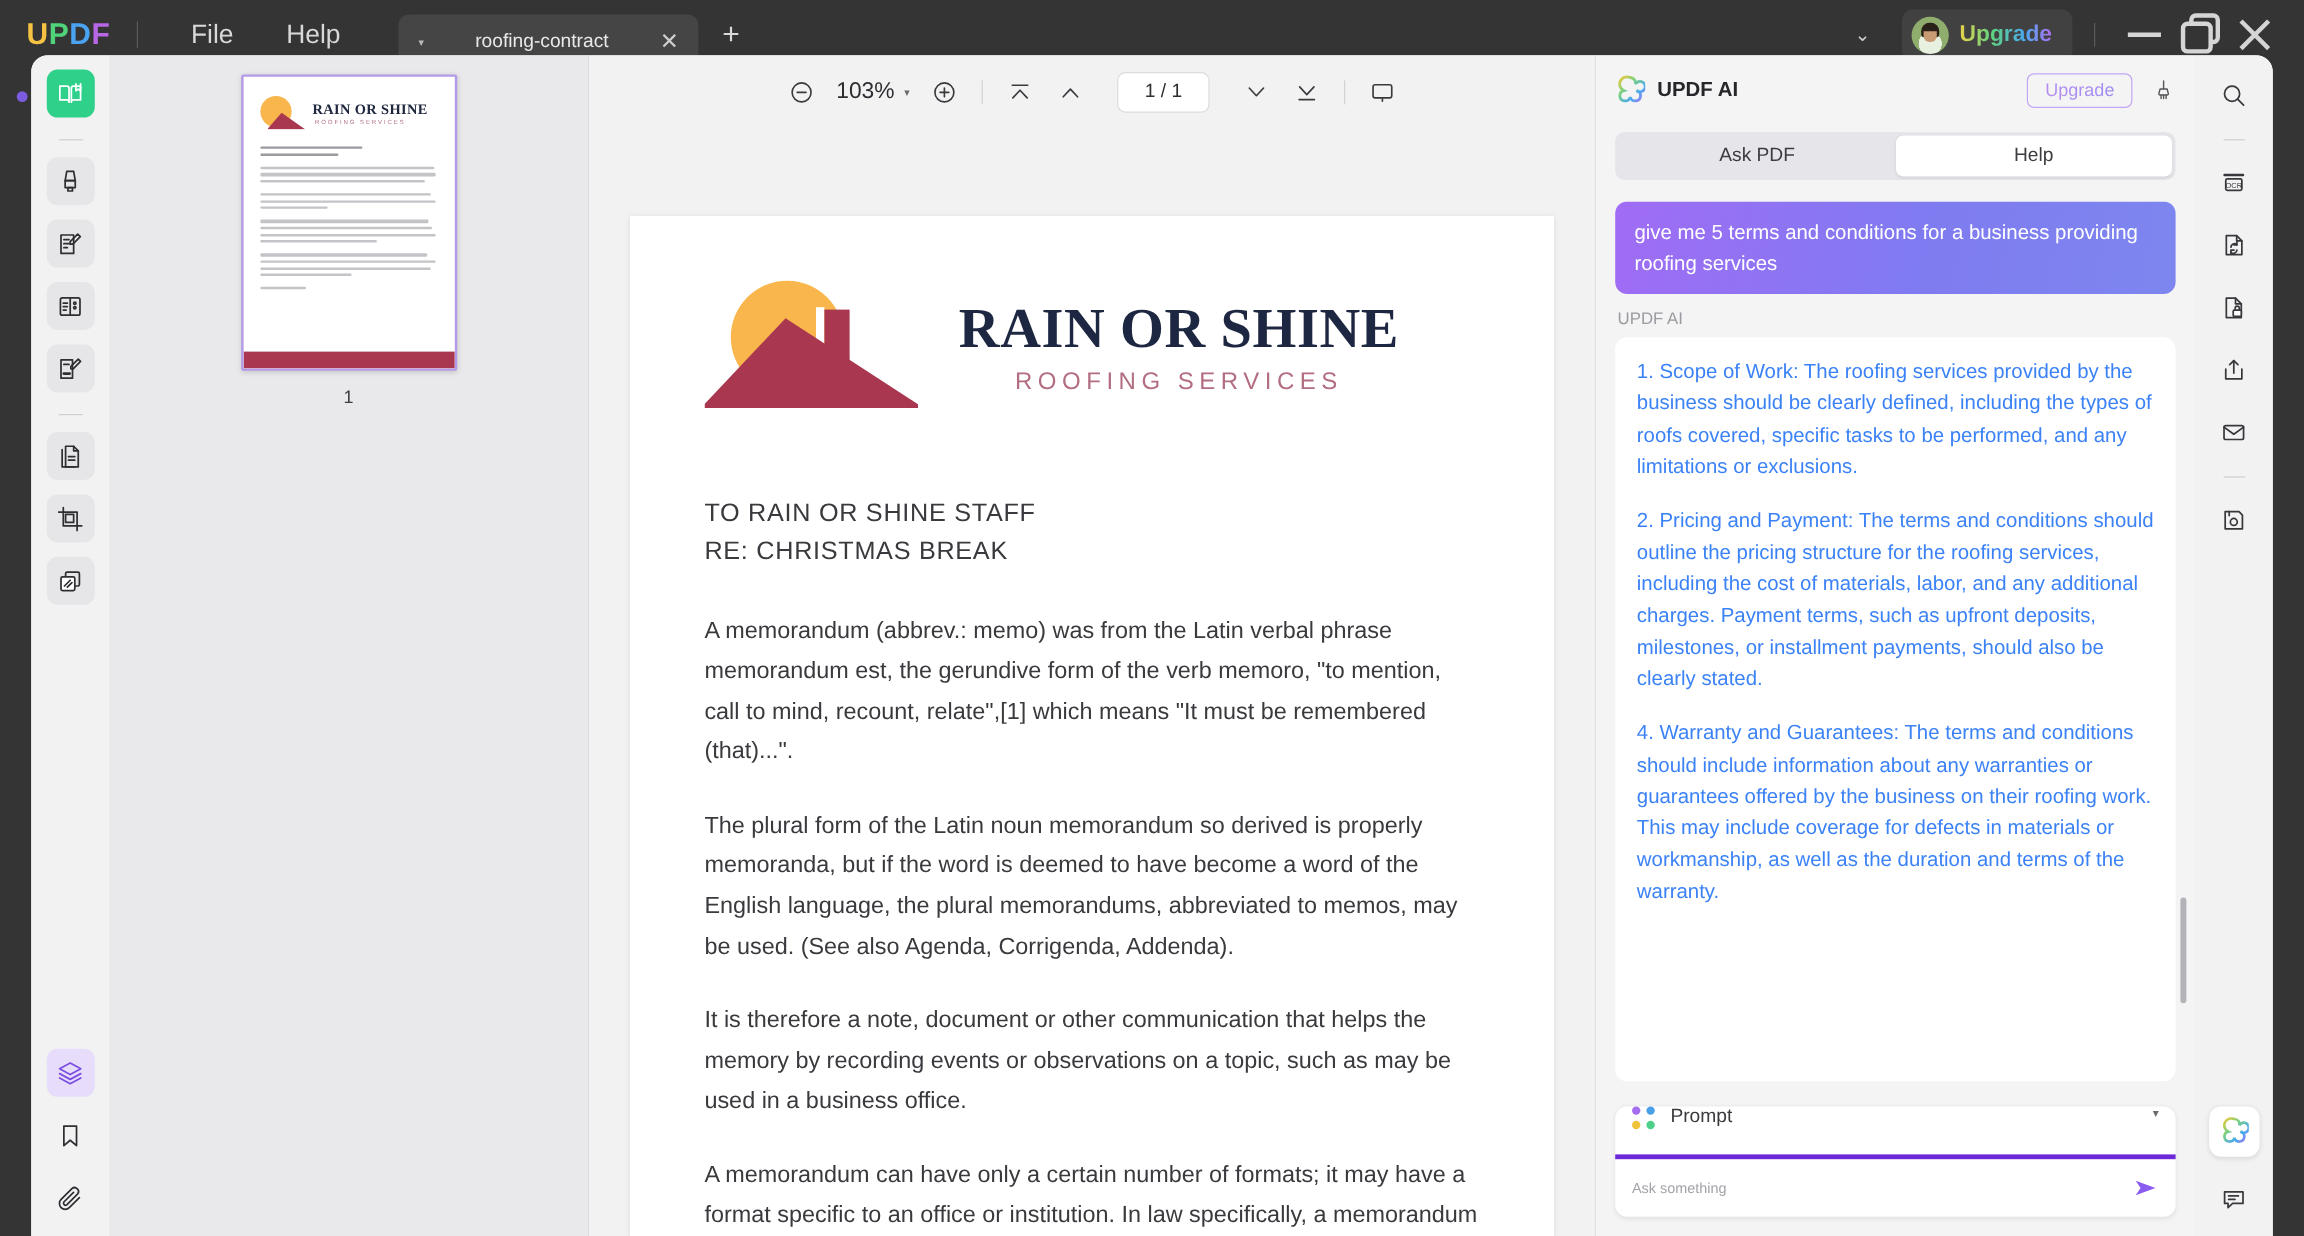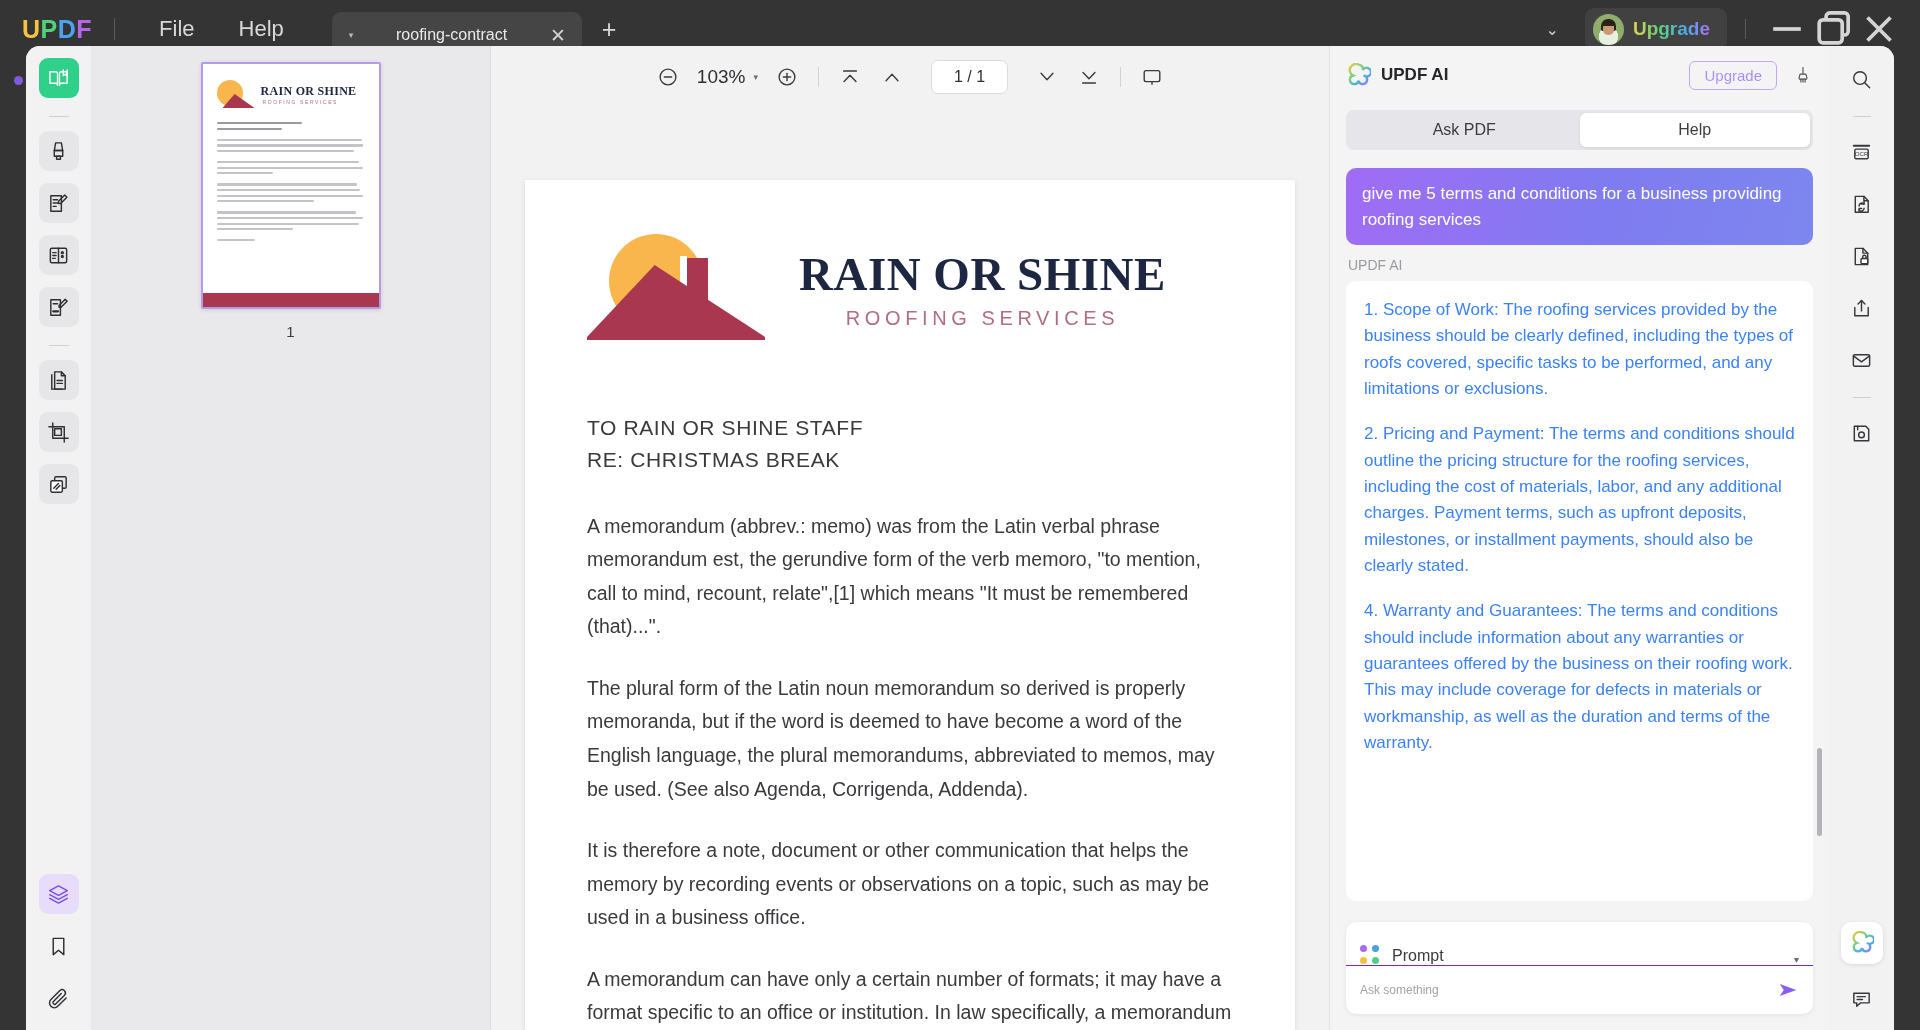--- a/index.html
+++ b/index.html
@@ -181,21 +181,21 @@
   }
   .ai-label{ font-size:14px; color:#9a9aa0; margin:12px 0 8px 2px; }
   .bubble-ai{
     background:#fff; border-radius:10px; padding:16px 18px;
     font-size:17px; line-height:1.55; color:#3b82f6; height:620px; overflow:hidden;
   }
   .bubble-ai p{ margin-bottom:19px; }
   .ai-sbthumb{ position:absolute; right:7px; bottom:78px; width:5px; height:88px; background:#b3b3b8; border-radius:3px; cursor:pointer; }
 
   .ai-compose{ margin:8px 16px 16px; background:#fff; border-radius:10px; box-shadow:0 1px 4px rgba(0,0,0,.08); }
-  .ai-prompt-row{ height:44px; display:flex; align-items:flex-end; padding:0 14px; border-bottom:1px solid #6d28d9; cursor:pointer;}
+  .ai-prompt-row{ height:44px; display:flex; align-items:flex-start; padding:0 14px; border-bottom:4px solid #6d28d9; cursor:pointer;}
   .dots4{ width:20px;height:20px; display:grid; grid-template-columns:1fr 1fr; gap:3px; margin-right:12px; }
   .dots4 i{ width:7px;height:7px;border-radius:50%; display:block; }
   .ai-prompt-label{ font-size:16px; color:#3a3a3f; }
   .ai-prompt-caret{ margin-left:auto; color:#6b6b70; font-size:10px; }
   .ai-input-row{ height:48px; display:flex; align-items:center; padding:0 14px; }
   .ai-input{ flex:1; border:none; outline:none; font-size:12px; color:#3a3a3f; font-family:inherit; background:transparent; }
   .ai-input::placeholder{ color:#a2a2a8; }
   .ai-send{ cursor:pointer; display:flex; }
   .ai-send svg{ width:22px;height:22px; fill:#8b5cf0; }
 

